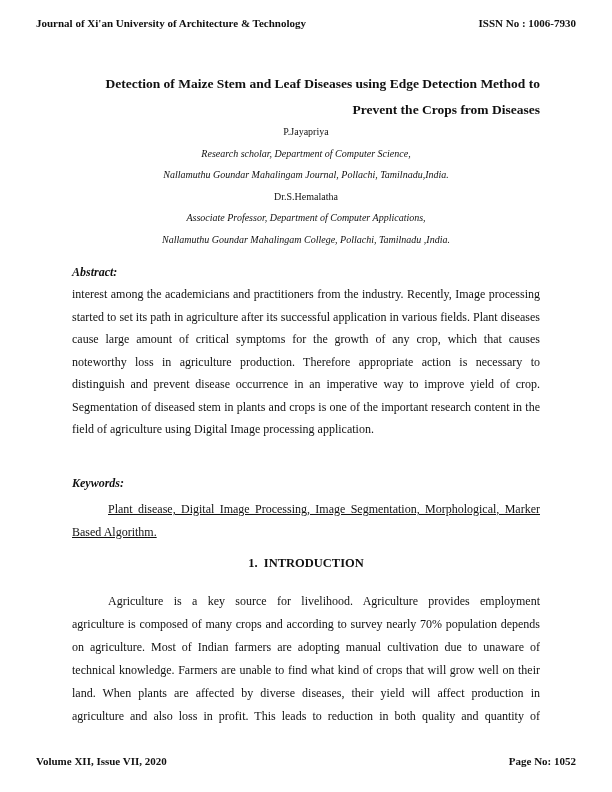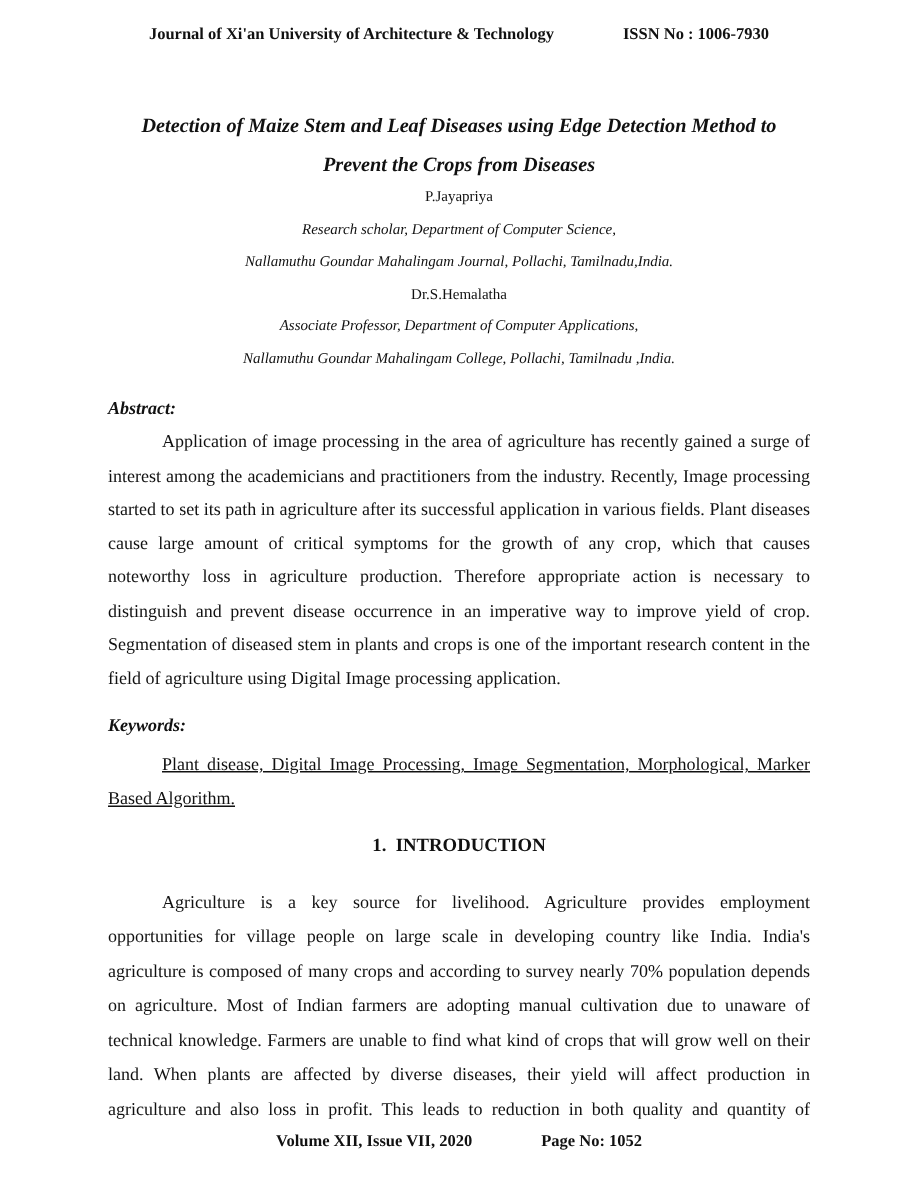--- a/index.html
+++ b/index.html
@@ -11,29 +11,29 @@
     background: #ffffff;
     color: #111111;
     font-family: "Liberation Serif", "DejaVu Serif", serif;
     overflow: hidden;
   }
   .abs { position: absolute; left: 72px; right: 72px; }
   .edge { position: absolute; left: 36px; right: 36px; }
 
   .running-head, .running-foot {
     display: flex;
-    justify-content: center;
+    justify-content: space-between;
     align-items: baseline;
     font-size: 11px;
     font-weight: bold;
     white-space: nowrap;
     gap: 46px;
   }
 
-  .title-block { top: 71px; text-align: center; font-style: italic; }
+  .title-block { top: 71px; text-align: right; }
   .title-line {
     font-size: 13.5px;
     font-weight: bold;
     line-height: 26px;
     white-space: nowrap;
   }
 
   .author-block { top: 121px; text-align: center; }
   .author-line {
     font-size: 10px;
@@ -85,40 +85,38 @@
     <div class="author-line">P.Jayapriya</div>
     <div class="author-line italic">Research scholar, Department of Computer Science,</div>
     <div class="author-line italic">Nallamuthu Goundar Mahalingam Journal, Pollachi, Tamilnadu,India.</div>
     <div class="author-line">Dr.S.Hemalatha</div>
     <div class="author-line italic">Associate Professor, Department of Computer Applications,</div>
     <div class="author-line italic">Nallamuthu Goundar Mahalingam College, Pollachi, Tamilnadu ,India.</div>
   </div>
 
   <div class="abs subheading" style="top:261px;">Abstract:</div>
   <div class="abs para" style="top:283px;">
-    <div class="l j ind">Application of image processing in the area of agriculture has recently gained a surge of</div>
     <div class="l j">interest among the academicians and practitioners from the industry. Recently, Image processing</div>
     <div class="l j">started to set its path in agriculture after its successful application in various fields. Plant diseases</div>
     <div class="l j">cause large amount of critical symptoms for the growth of any crop, which that causes</div>
     <div class="l j">noteworthy loss in agriculture production. Therefore appropriate action is necessary to</div>
     <div class="l j">distinguish and prevent disease occurrence in an imperative way to improve yield of crop.</div>
     <div class="l j">Segmentation of diseased stem in plants and crops is one of the important research content in the</div>
     <div class="l">field of agriculture using Digital Image processing application.</div>
   </div>
 
   <div class="abs subheading" style="top:472px;">Keywords:</div>
   <div class="abs para" style="top:498px;text-decoration:underline;">
     <div class="l j ind">Plant disease, Digital Image Processing, Image Segmentation, Morphological, Marker</div>
     <div class="l">Based Algorithm.</div>
   </div>
 
   <div class="abs section-heading" style="top:552px;">1.  INTRODUCTION</div>
   <div class="abs para wide" style="top:590px;">
     <div class="l j ind">Agriculture is a key source for livelihood. Agriculture provides employment</div>
-    <div class="l j">opportunities for village people on large scale in developing country like India. India's</div>
     <div class="l j">agriculture is composed of many crops and according to survey nearly 70% population depends</div>
     <div class="l j">on agriculture. Most of Indian farmers are adopting manual cultivation due to unaware of</div>
     <div class="l j">technical knowledge. Farmers are unable to find what kind of crops that will grow well on their</div>
     <div class="l j">land. When plants are affected by diverse diseases, their yield will affect production in</div>
     <div class="l j">agriculture and also loss in profit. This leads to reduction in both quality and quantity of</div>
   </div>
 
   <div class="edge running-foot" style="top:755px;">
     <span>Volume XII, Issue VII, 2020</span>
     <span>Page No: 1052</span>

